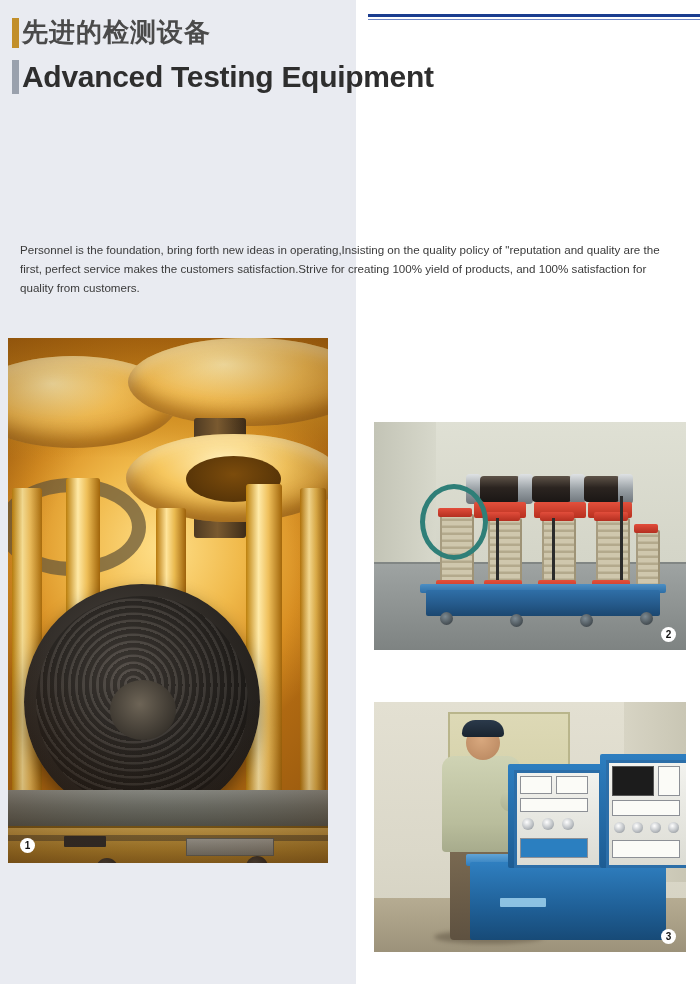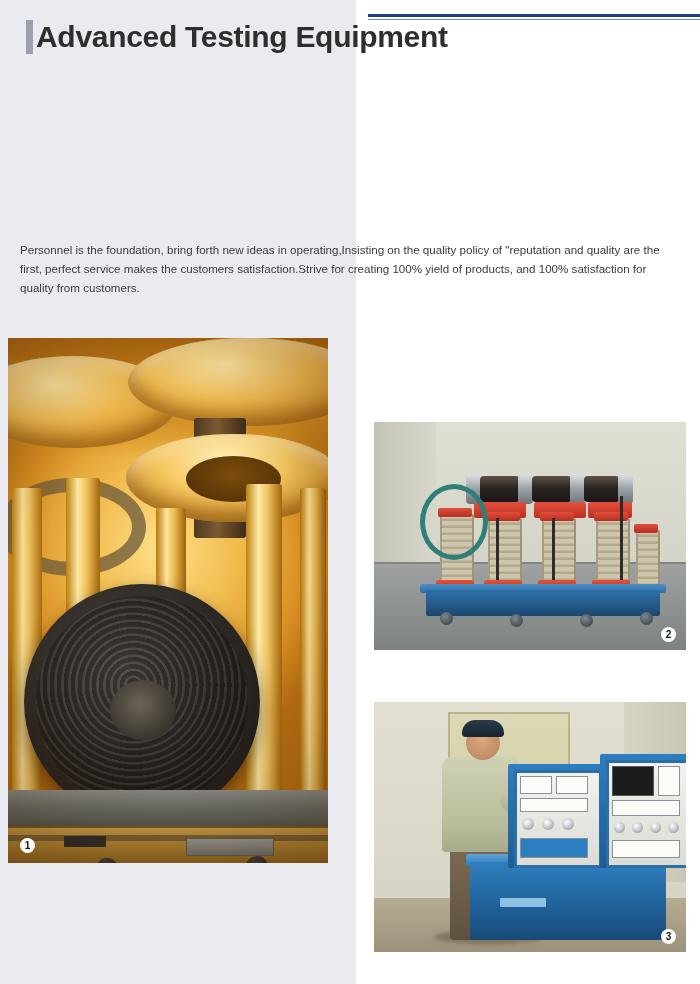--- a/index.html
+++ b/index.html
@@ -89,21 +89,20 @@
     color: #4a4a4a;
     letter-spacing: 1px;
     line-height: 36px;
     white-space: nowrap;
   }
   .title-en-wrap {
     position: relative;
     height: 44px;
     padding-left: 22px;
     margin-top: 4px;
-    margin-left: 14px;
   }
   .title-bar-en {
     position: absolute;
     left: 12px;
     top: 2px;
     width: 7px;
     height: 34px;
     background: #9aa1ad;
   }
   .title-en {
@@ -499,20 +498,24 @@
 
   <div class="left-panel">
     <div class="left-panel-inner"></div>
   </div>
   <div class="right-strip"></div>
 
   <div class="blue-rule"></div>
   <div class="blue-rule2"></div>
 
   <div class="header">
+    <div class="title-cn-wrap">
+      <div class="title-bar-cn"></div>
+      <div class="title-cn">先进的检测设备</div>
+    </div>
     <div class="title-en-wrap">
       <div class="title-bar-en"></div>
       <div class="title-en">Advanced Testing Equipment</div>
     </div>
   </div>
 
   <div class="body-en">Personnel is the foundation, bring forth new ideas in operating,Insisting on the quality policy of "reputation and quality are the first, perfect service makes the customers satisfaction.Strive for creating 100% yield of products, and 100% satisfaction for quality from customers.</div>
 
   <div class="photo photo-1">
     <div class="p1-bg"></div>

